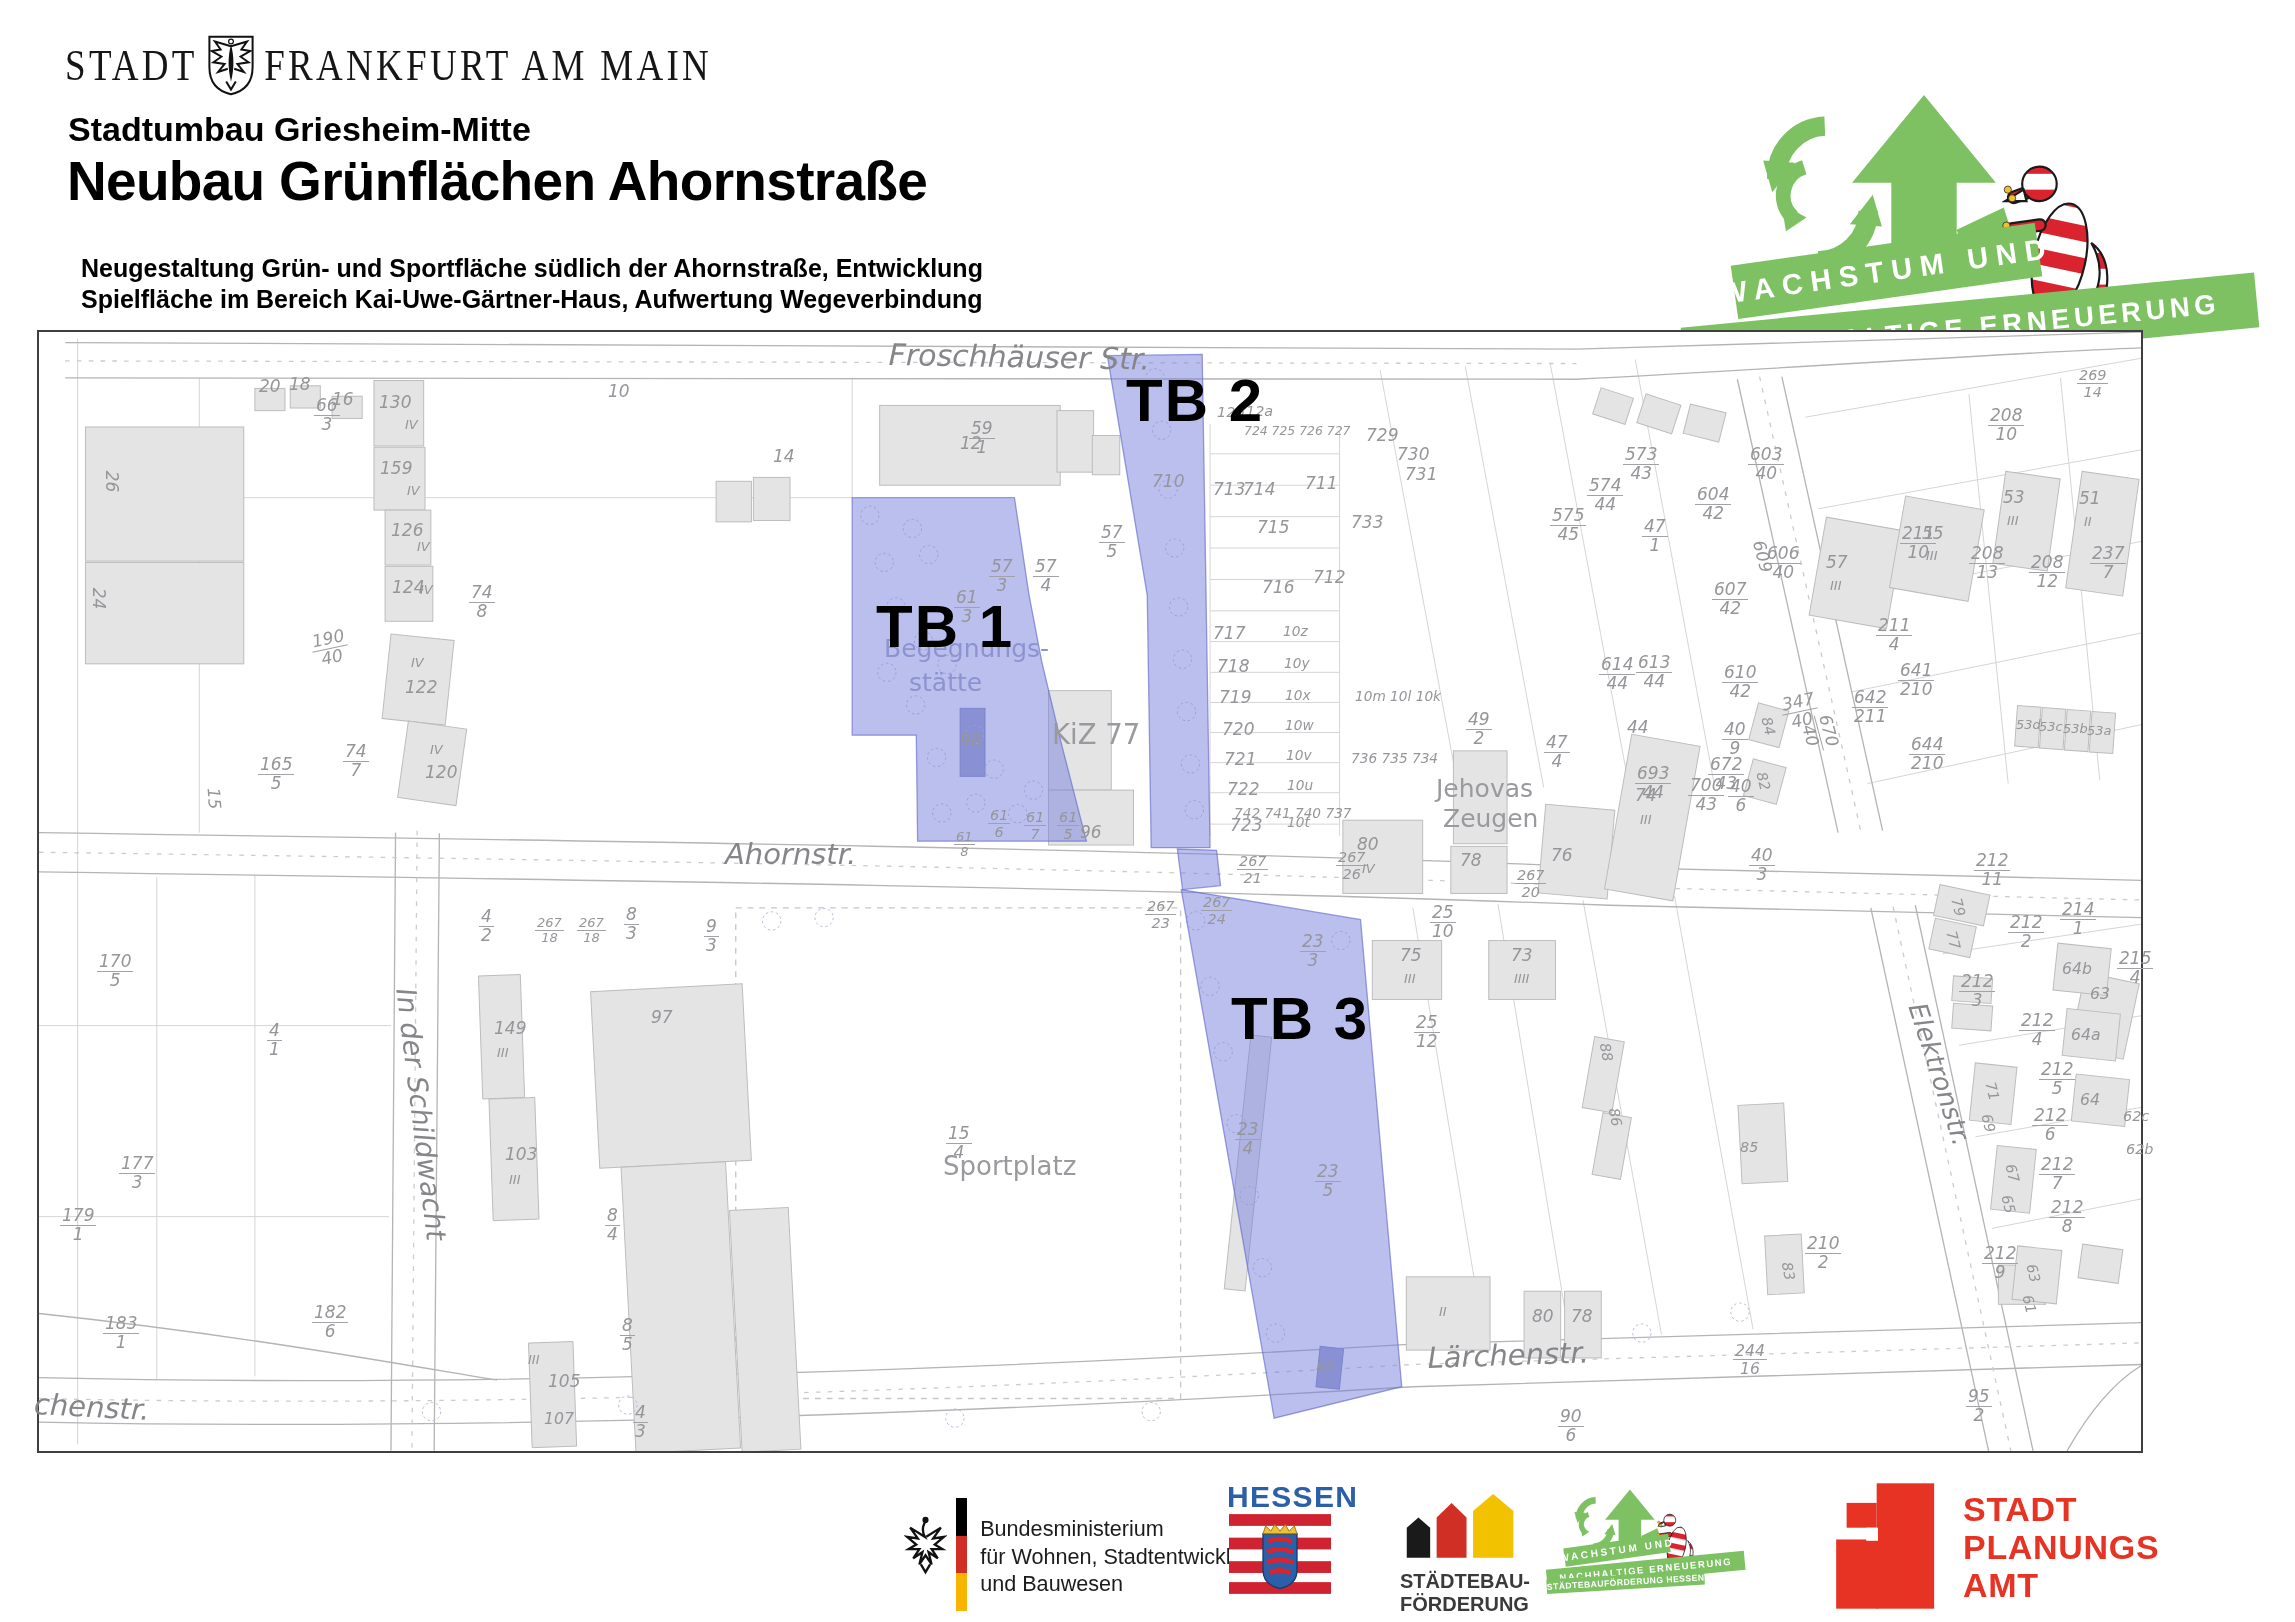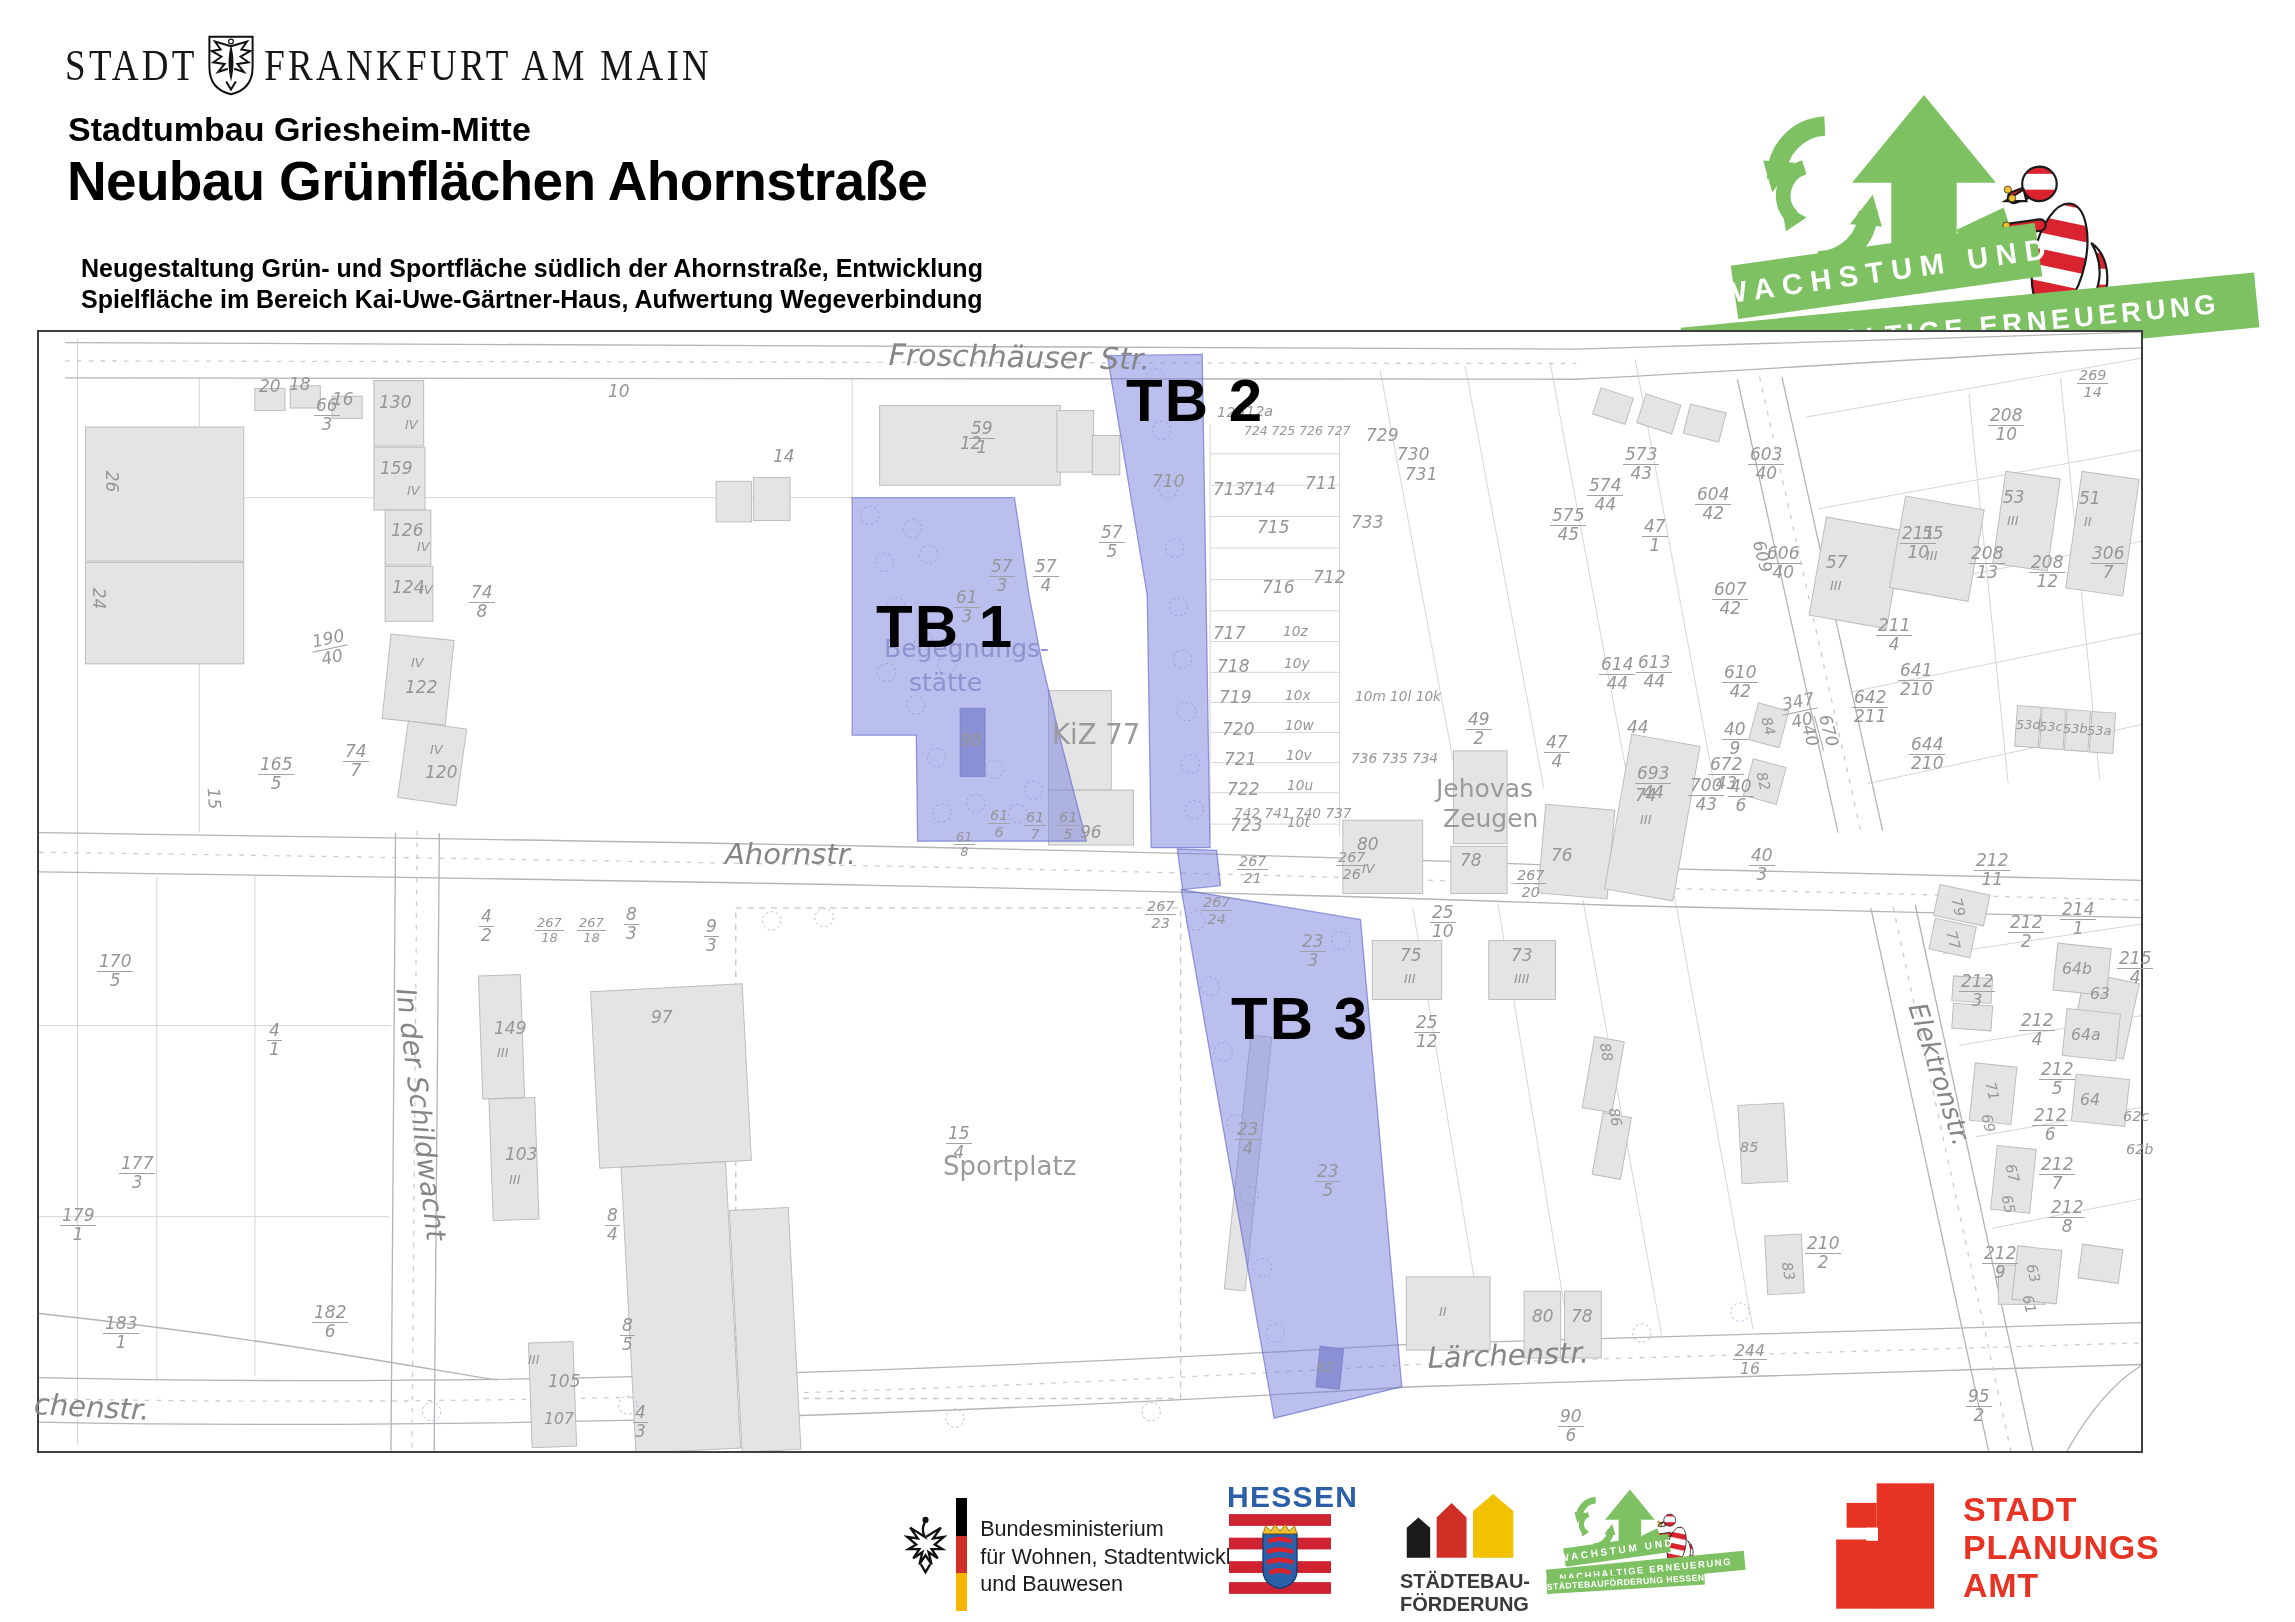--- a/index.html
+++ b/index.html
@@ -641,21 +641,21 @@
       </div>
       <div class="plabel" style="left: 1930px; top: 213px; font-size: 17px;">
         <span class="fnum">208</span>
         <span class="fden">13</span>
       </div>
       <div class="plabel" style="left: 1990px; top: 222px; font-size: 17px;">
         <span class="fnum">208</span>
         <span class="fden">12</span>
       </div>
       <div class="plabel" style="left: 2051px; top: 213px; font-size: 17px;">
-        <span class="fnum">306</span>
+        <span class="fnum">237</span>
         <span class="fden">7</span>
       </div>
       <div class="plabel" style="left: 1949px; top: 75px; font-size: 17px;">
         <span class="fnum">208</span>
         <span class="fden">10</span>
       </div>
       <div class="plabel" style="left: 2038px; top: 36px; font-size: 14.4px;">
         <span class="fnum">269</span>
         <span class="fden">14</span>
       </div>

